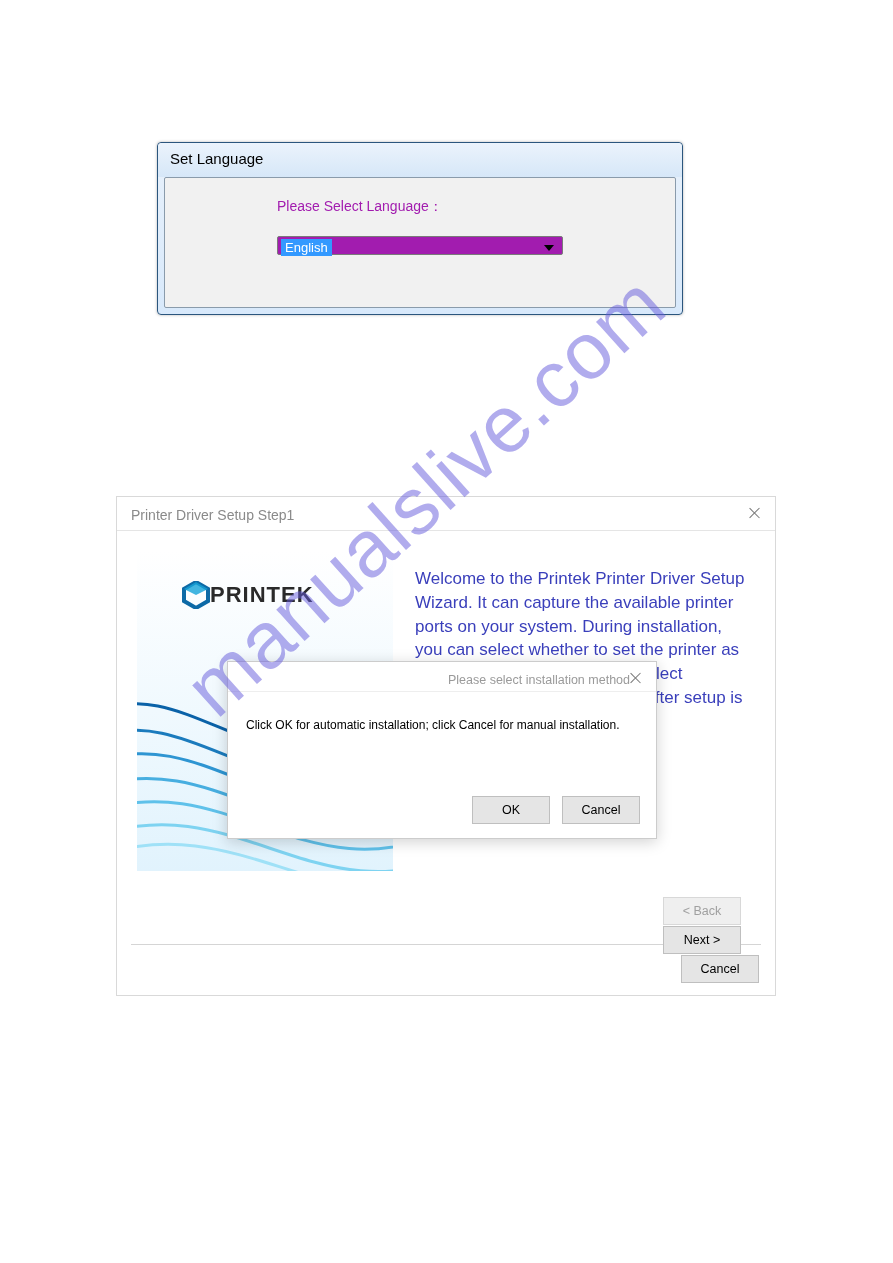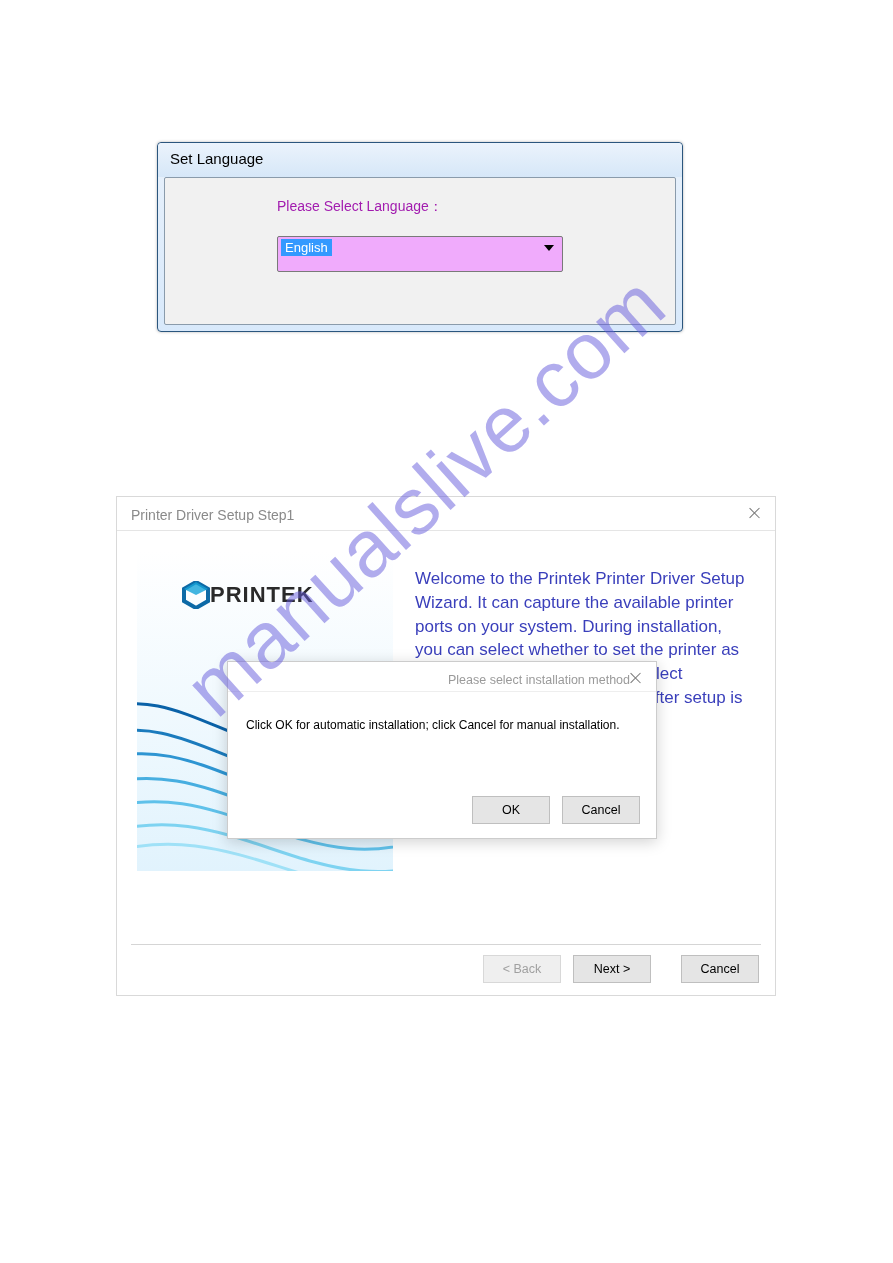--- a/index.html
+++ b/index.html
@@ -42,22 +42,22 @@
   }
   .dlg1-label {
     margin-left: 112px;
     font-size: 14px;
     color: #a21caf;
     margin-bottom: 20px;
   }
   .dlg1-select {
     margin-left: 112px;
     width: 286px;
-    height: 36px;
-    background: #f0abfc;
+    height: 19px;
+    background: #a21caf;
     border: 1px solid #7a7a7a;
     border-radius: 2px;
     position: relative;
     margin-bottom: 28px;
   }
   .dlg1-select-text {
     display: inline-block;
     background: #3399ff;
     color: #fff;
     padding: 1px 4px;
@@ -179,21 +179,21 @@
     line-height: 1.4;
   }
   .footer-line {
     position: absolute;
     left: 14px; right: 14px; bottom: 50px;
     border-top: 1px solid #d5d5d5;
   }
   .dlg2-buttons {
     position: absolute;
     right: 16px; bottom: 12px;
-    display: flex; gap: 12px;
+    display: flex; gap: 1px; flex-direction: column;
   }
   .flat-btn {
     width: 78px; height: 28px;
     line-height: 26px;
     text-align: center;
     background: #e5e5e5;
     border: 1px solid #bfbfbf;
     font-size: 12.5px;
     cursor: pointer;
   }

